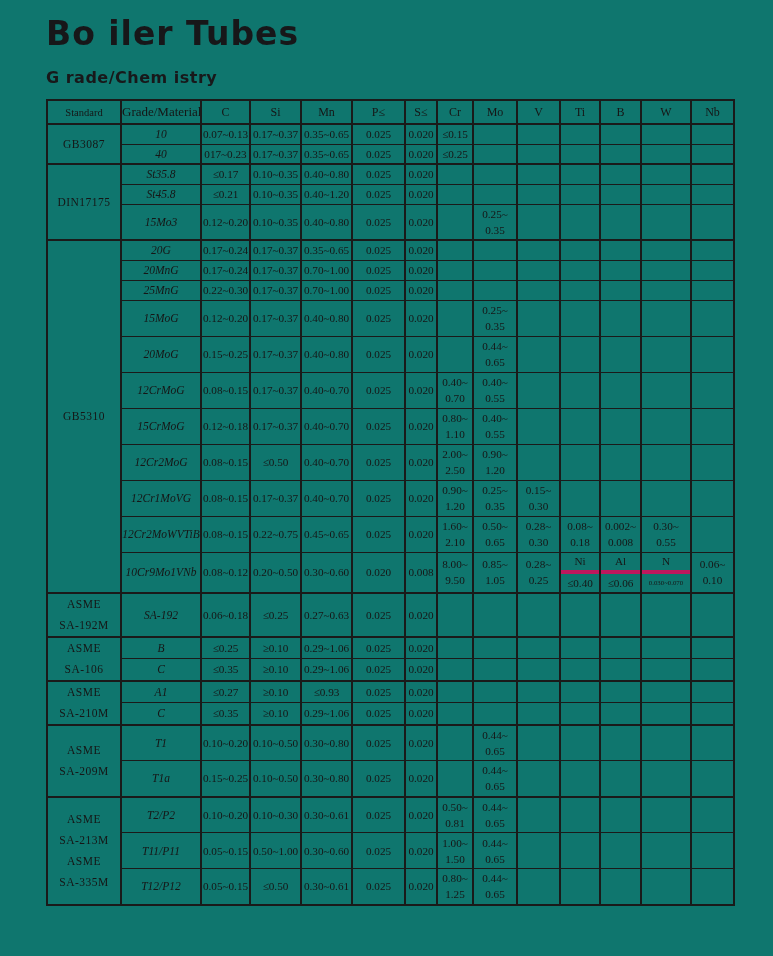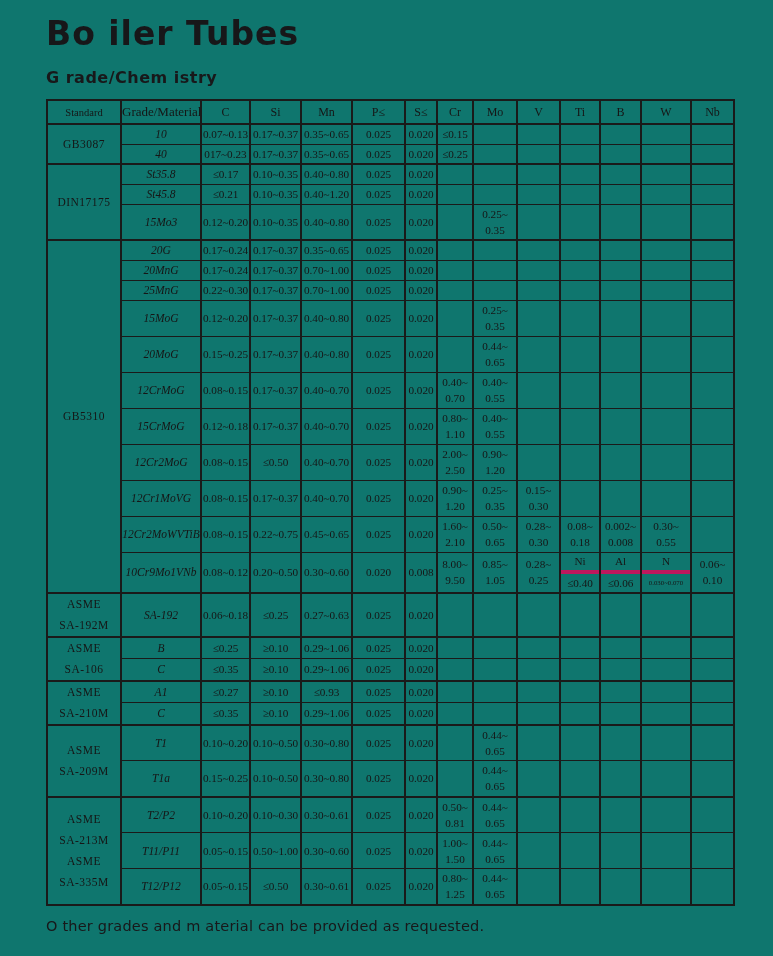--- a/index.html
+++ b/index.html
@@ -557,14 +557,13 @@
 0.65</td>
           <td class="val"></td>
           <td class="val"></td>
           <td class="val"></td>
           <td class="val"></td>
           <td class="val"></td>
         </tr>
       </tbody>
   </table>
 
-  <p class="footer-note">O ther grades and m aterial can be provided as requested.</p>
 </div>
 
 </body></html>

